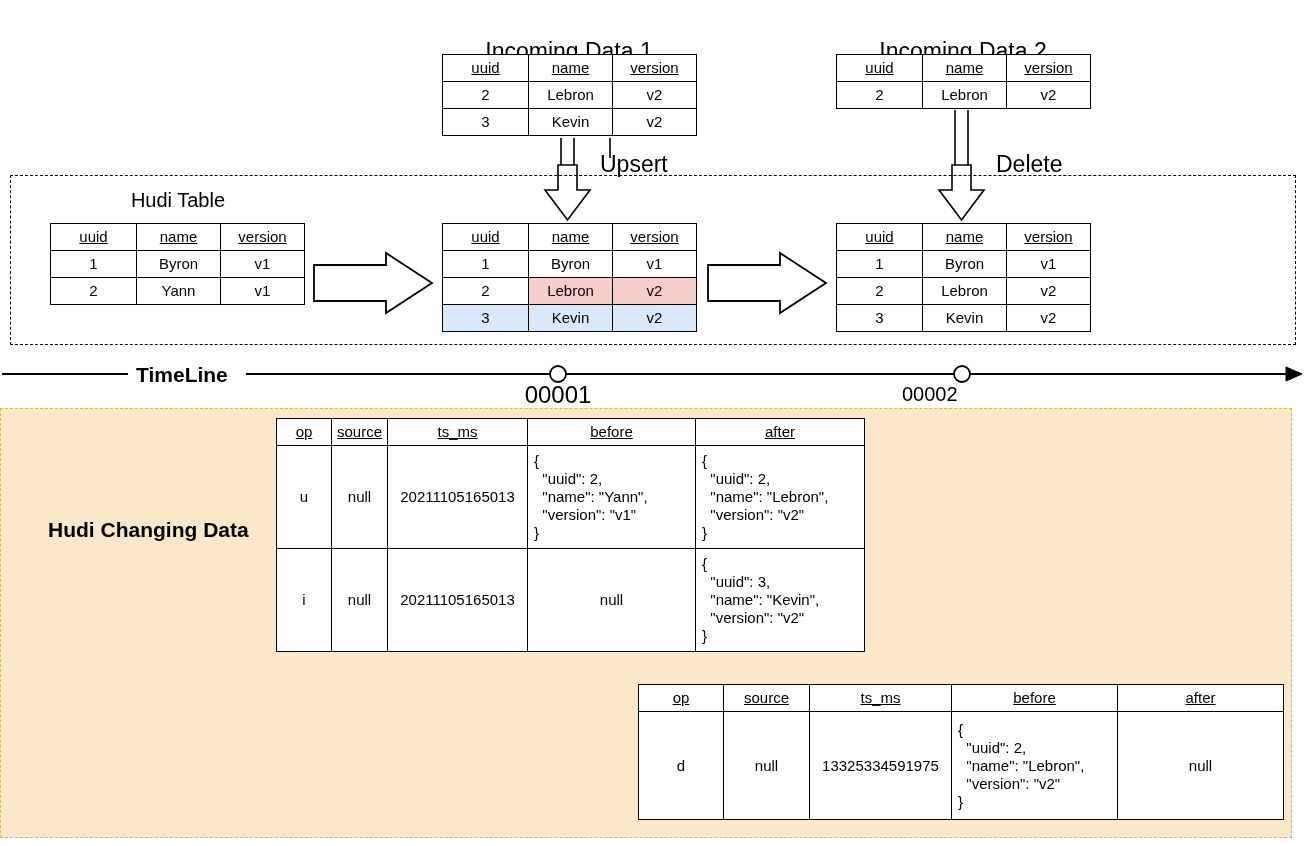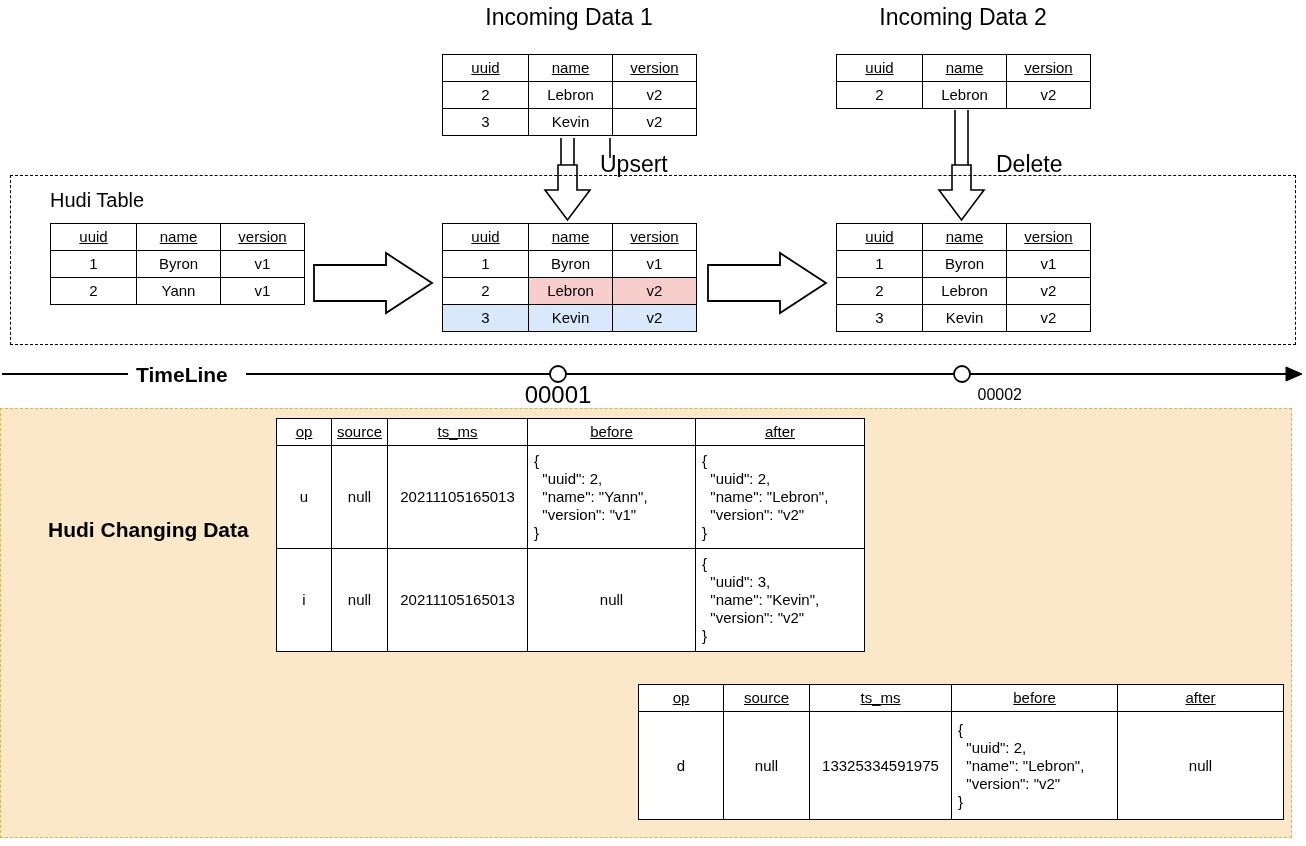--- a/index.html
+++ b/index.html
@@ -13,25 +13,26 @@
   }
   #stage{position:absolute;left:0;top:0;width:1306px;height:846px;}
   .abs{position:absolute;}
 
   
   .section-title{
     font-size:23px;
     line-height:27px;
     text-align:center;
     white-space:nowrap;
+    margin-top:34px;
   }
   .box-title{
     font-size:20px;
     line-height:24px;
-    text-align:left;
+    text-align:center;
     white-space:nowrap;
   }
   .flow-label{
     font-size:23px;
     line-height:24px;
     white-space:nowrap;
   }
   .big-label{
     font-size:21px;
     line-height:25px;
@@ -254,21 +255,21 @@
     <tr>
       <td>3</td>
       <td>Kevin</td>
       <td>v2</td>
     </tr>
   </tbody>
     </table>
 
   <div class="abs big-label" style="left:136px;top:362px;">TimeLine</div>
   <div class="abs" style="left:498px;top:383px;width:120px;text-align:center;font-size:24px;line-height:23px;">00001</div>
-  <div class="abs" style="left:902px;top:383px;width:120px;text-align:right;font-size:16px;line-height:23px;">00002</div>
+  <div class="abs" style="left:902px;top:383px;width:120px;text-align:left;font-size:20px;line-height:23px;">00002</div>
 
   <div class="abs cream-box" style="left:0px;top:408px;width:1292px;height:430px;"></div>
 
   <div class="abs big-label" style="left:48px;top:517px;">Hudi Changing Data</div>
 
   <table class="grid cdc abs" style="left:276px;top:418px;width:588px;">
     <colgroup>
       <col style="width:55px">
         <col style="width:56px">
         <col style="width:140px">

